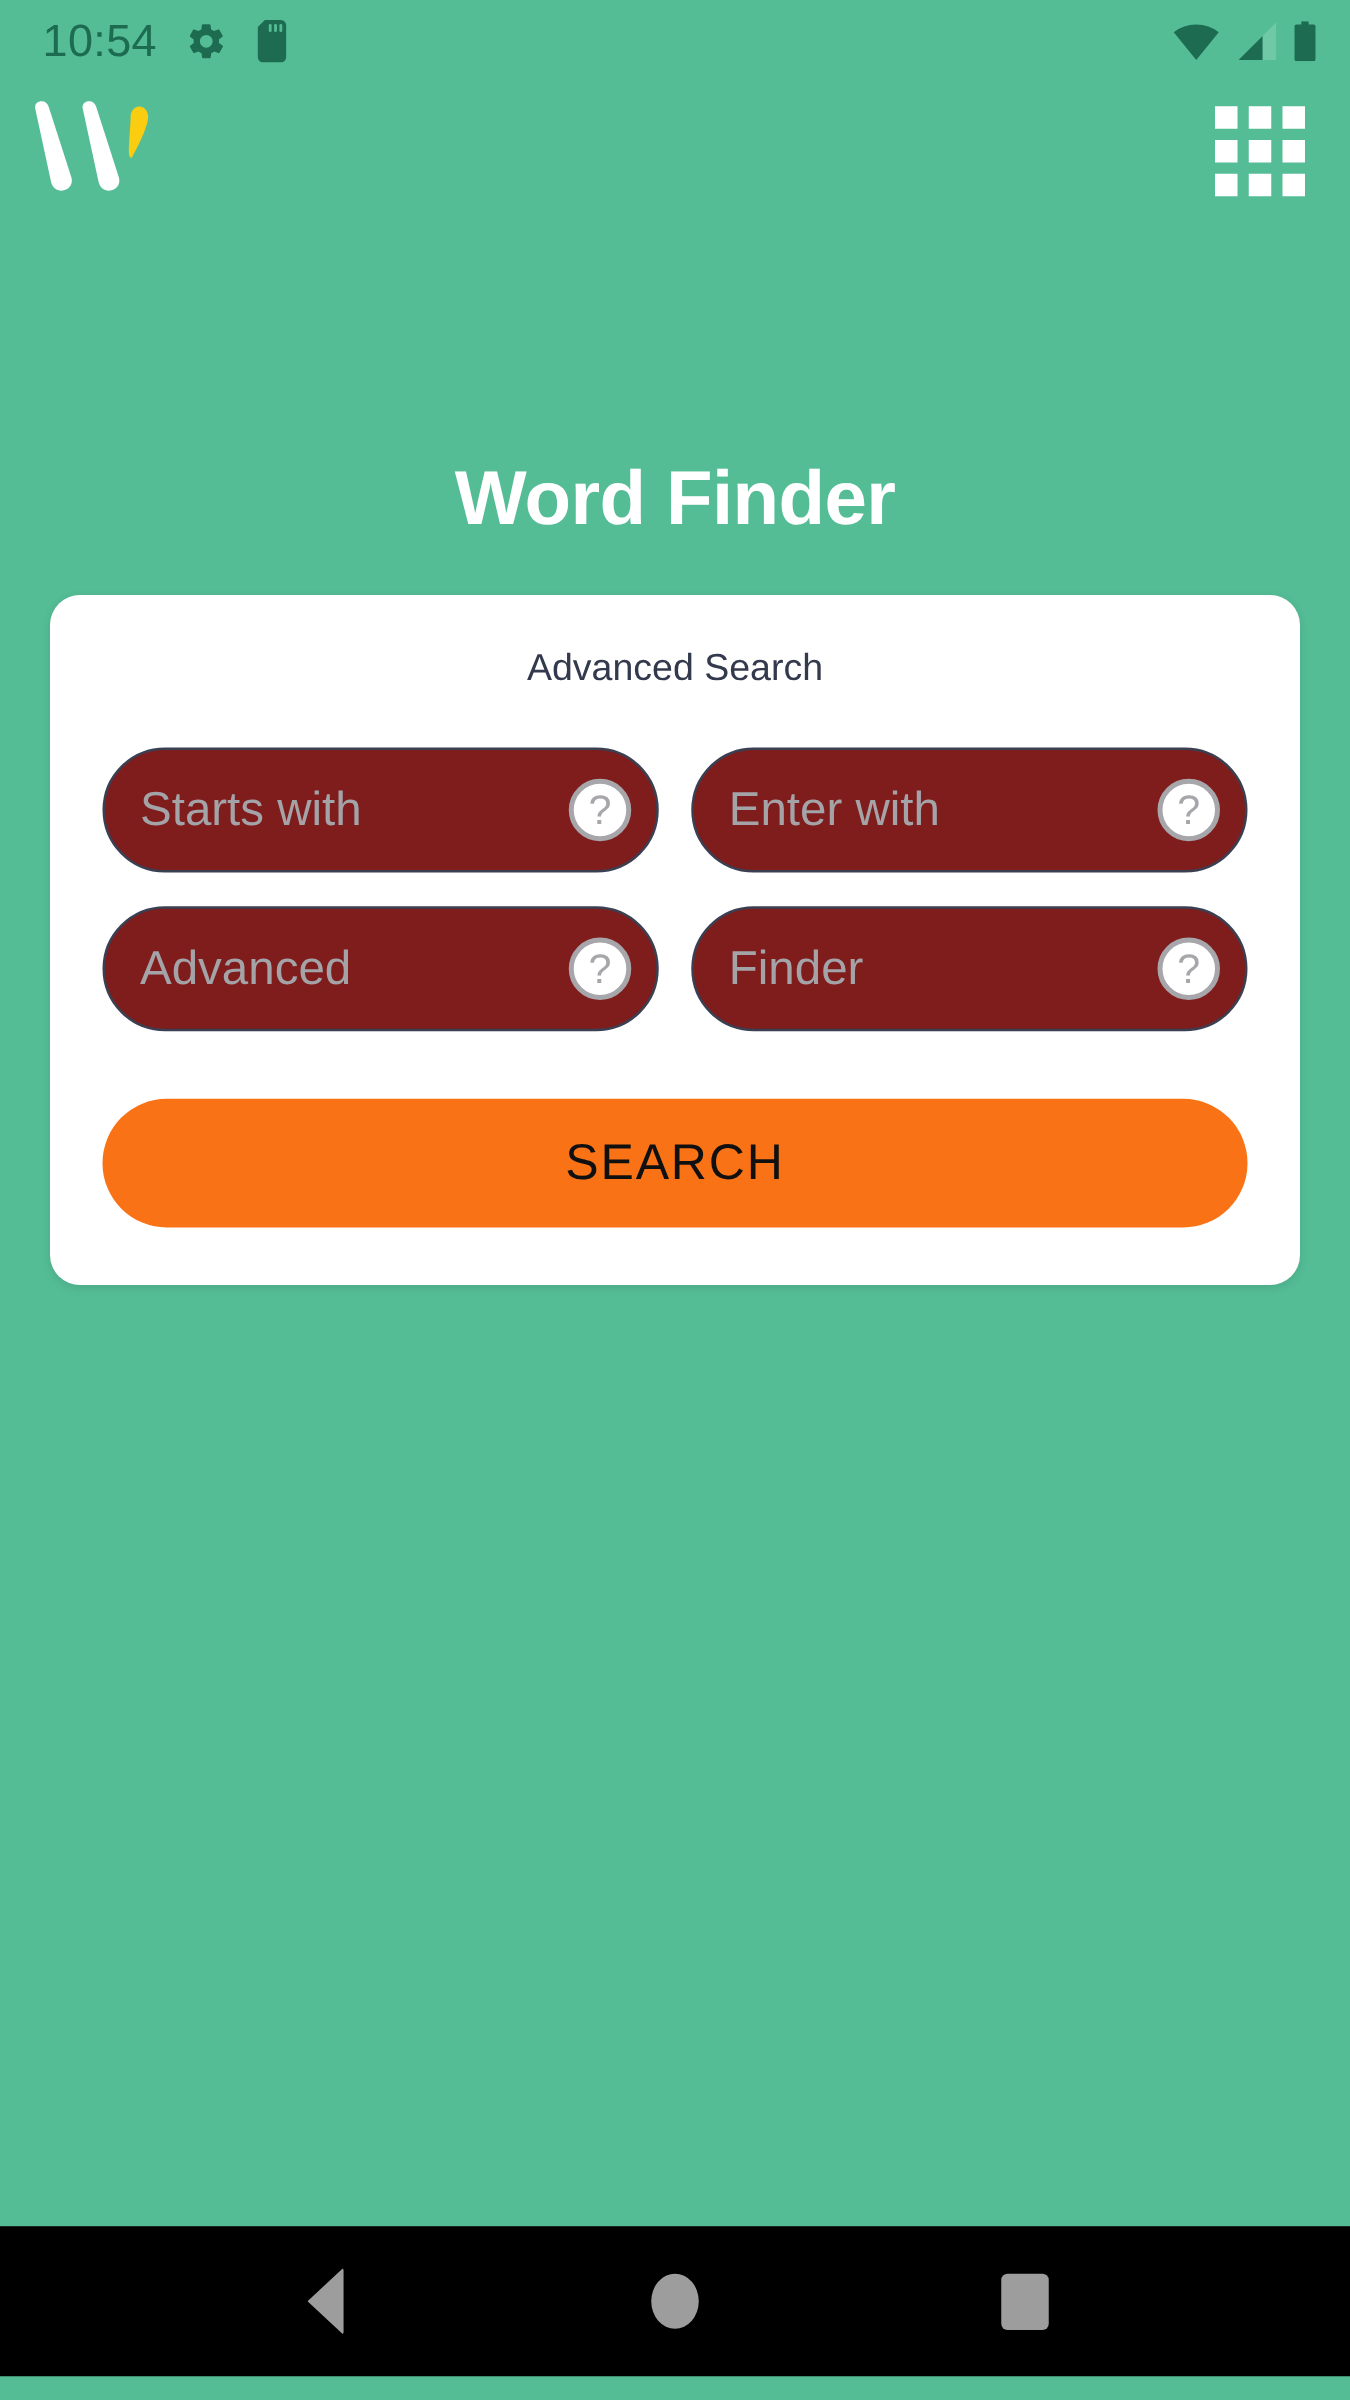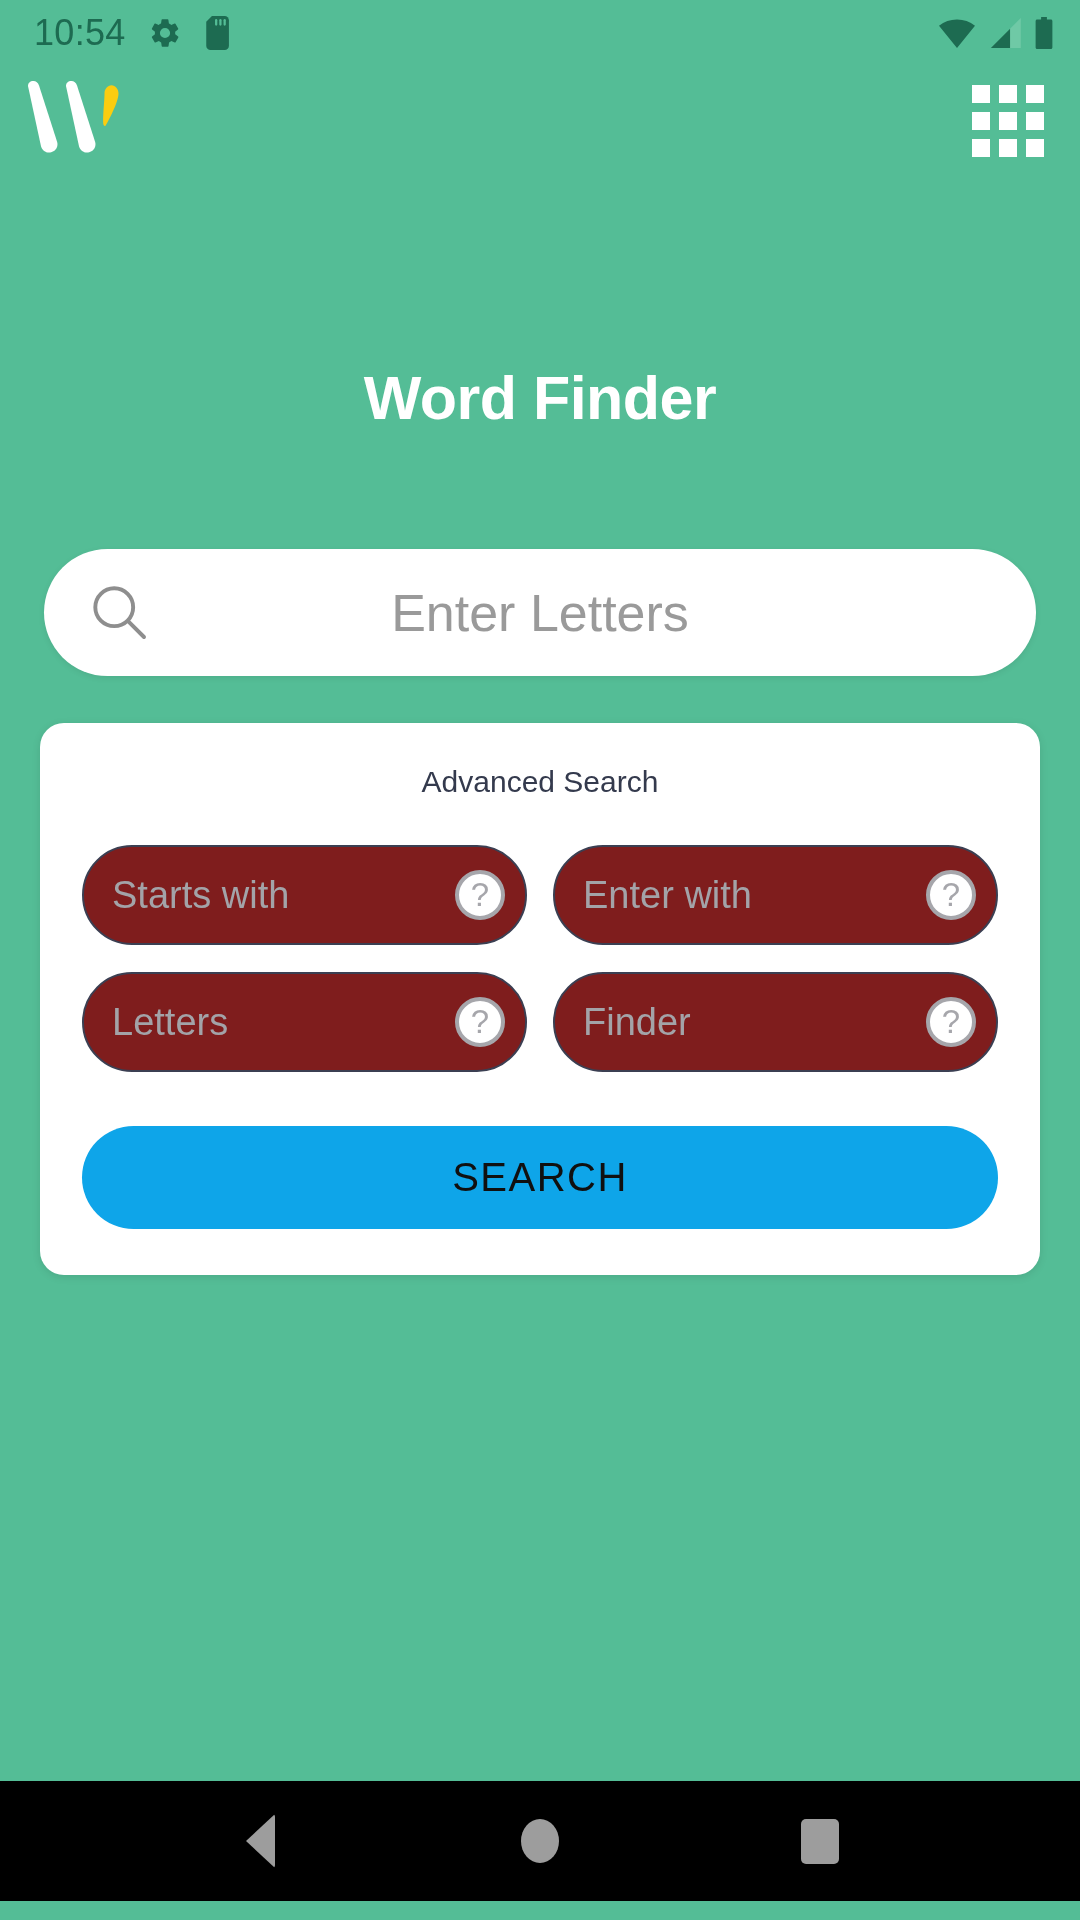--- a/index.html
+++ b/index.html
@@ -181,21 +181,21 @@
     line-height: 1;
     cursor: pointer;
     background: #ffffff;
   }
   .help-icon span { margin-top: -2px; }
 
   .search-btn {
     margin-top: 54px;
     height: 103px;
     width: 100%;
-    background: #0ea5e9;
+    background: #f97316;
     border: none;
     border-radius: 52px;
     font-family: "Liberation Sans", sans-serif;
     font-size: 40px;
     font-weight: 400;
     letter-spacing: 1.5px;
     color: #101010;
     cursor: pointer;
     display: flex;
     align-items: center;
@@ -297,29 +297,20 @@
       <span></span>
       <span></span>
       <span></span>
     </div>
   </div>
 
   <div class="title-wrap">
     <h1 class="app-title">Word Finder</h1>
   </div>
 
-  <div class="search-pill">
-    <div class="search-icon-box">
-      <svg width="60" height="60" viewBox="0 0 26 26">
-        <circle cx="10.5" cy="10.5" r="8.2" fill="none" stroke="#8e8e8e" stroke-width="1.7"></circle>
-        <line x1="16.6" y1="16.6" x2="23.4" y2="23.4" stroke="#8e8e8e" stroke-width="1.7" stroke-linecap="round"></line>
-      </svg>
-    </div>
-    <div class="search-placeholder">Enter Letters</div>
-  </div>
 
   <div class="adv-card">
     <div class="adv-title">Advanced Search</div>
 
     <div class="field-grid">
 
       <div class="adv-field">
         <span class="adv-field-label">Starts with</span>
         <div class="help-icon">
           <span>?</span>
@@ -327,21 +318,21 @@
       </div>
 
       <div class="adv-field">
         <span class="adv-field-label">Enter with</span>
         <div class="help-icon">
           <span>?</span>
         </div>
       </div>
 
       <div class="adv-field">
-        <span class="adv-field-label">Letters</span>
+        <span class="adv-field-label">Advanced</span>
         <div class="help-icon">
           <span>?</span>
         </div>
       </div>
 
       <div class="adv-field">
         <span class="adv-field-label">Finder</span>
         <div class="help-icon">
           <span>?</span>
         </div>

